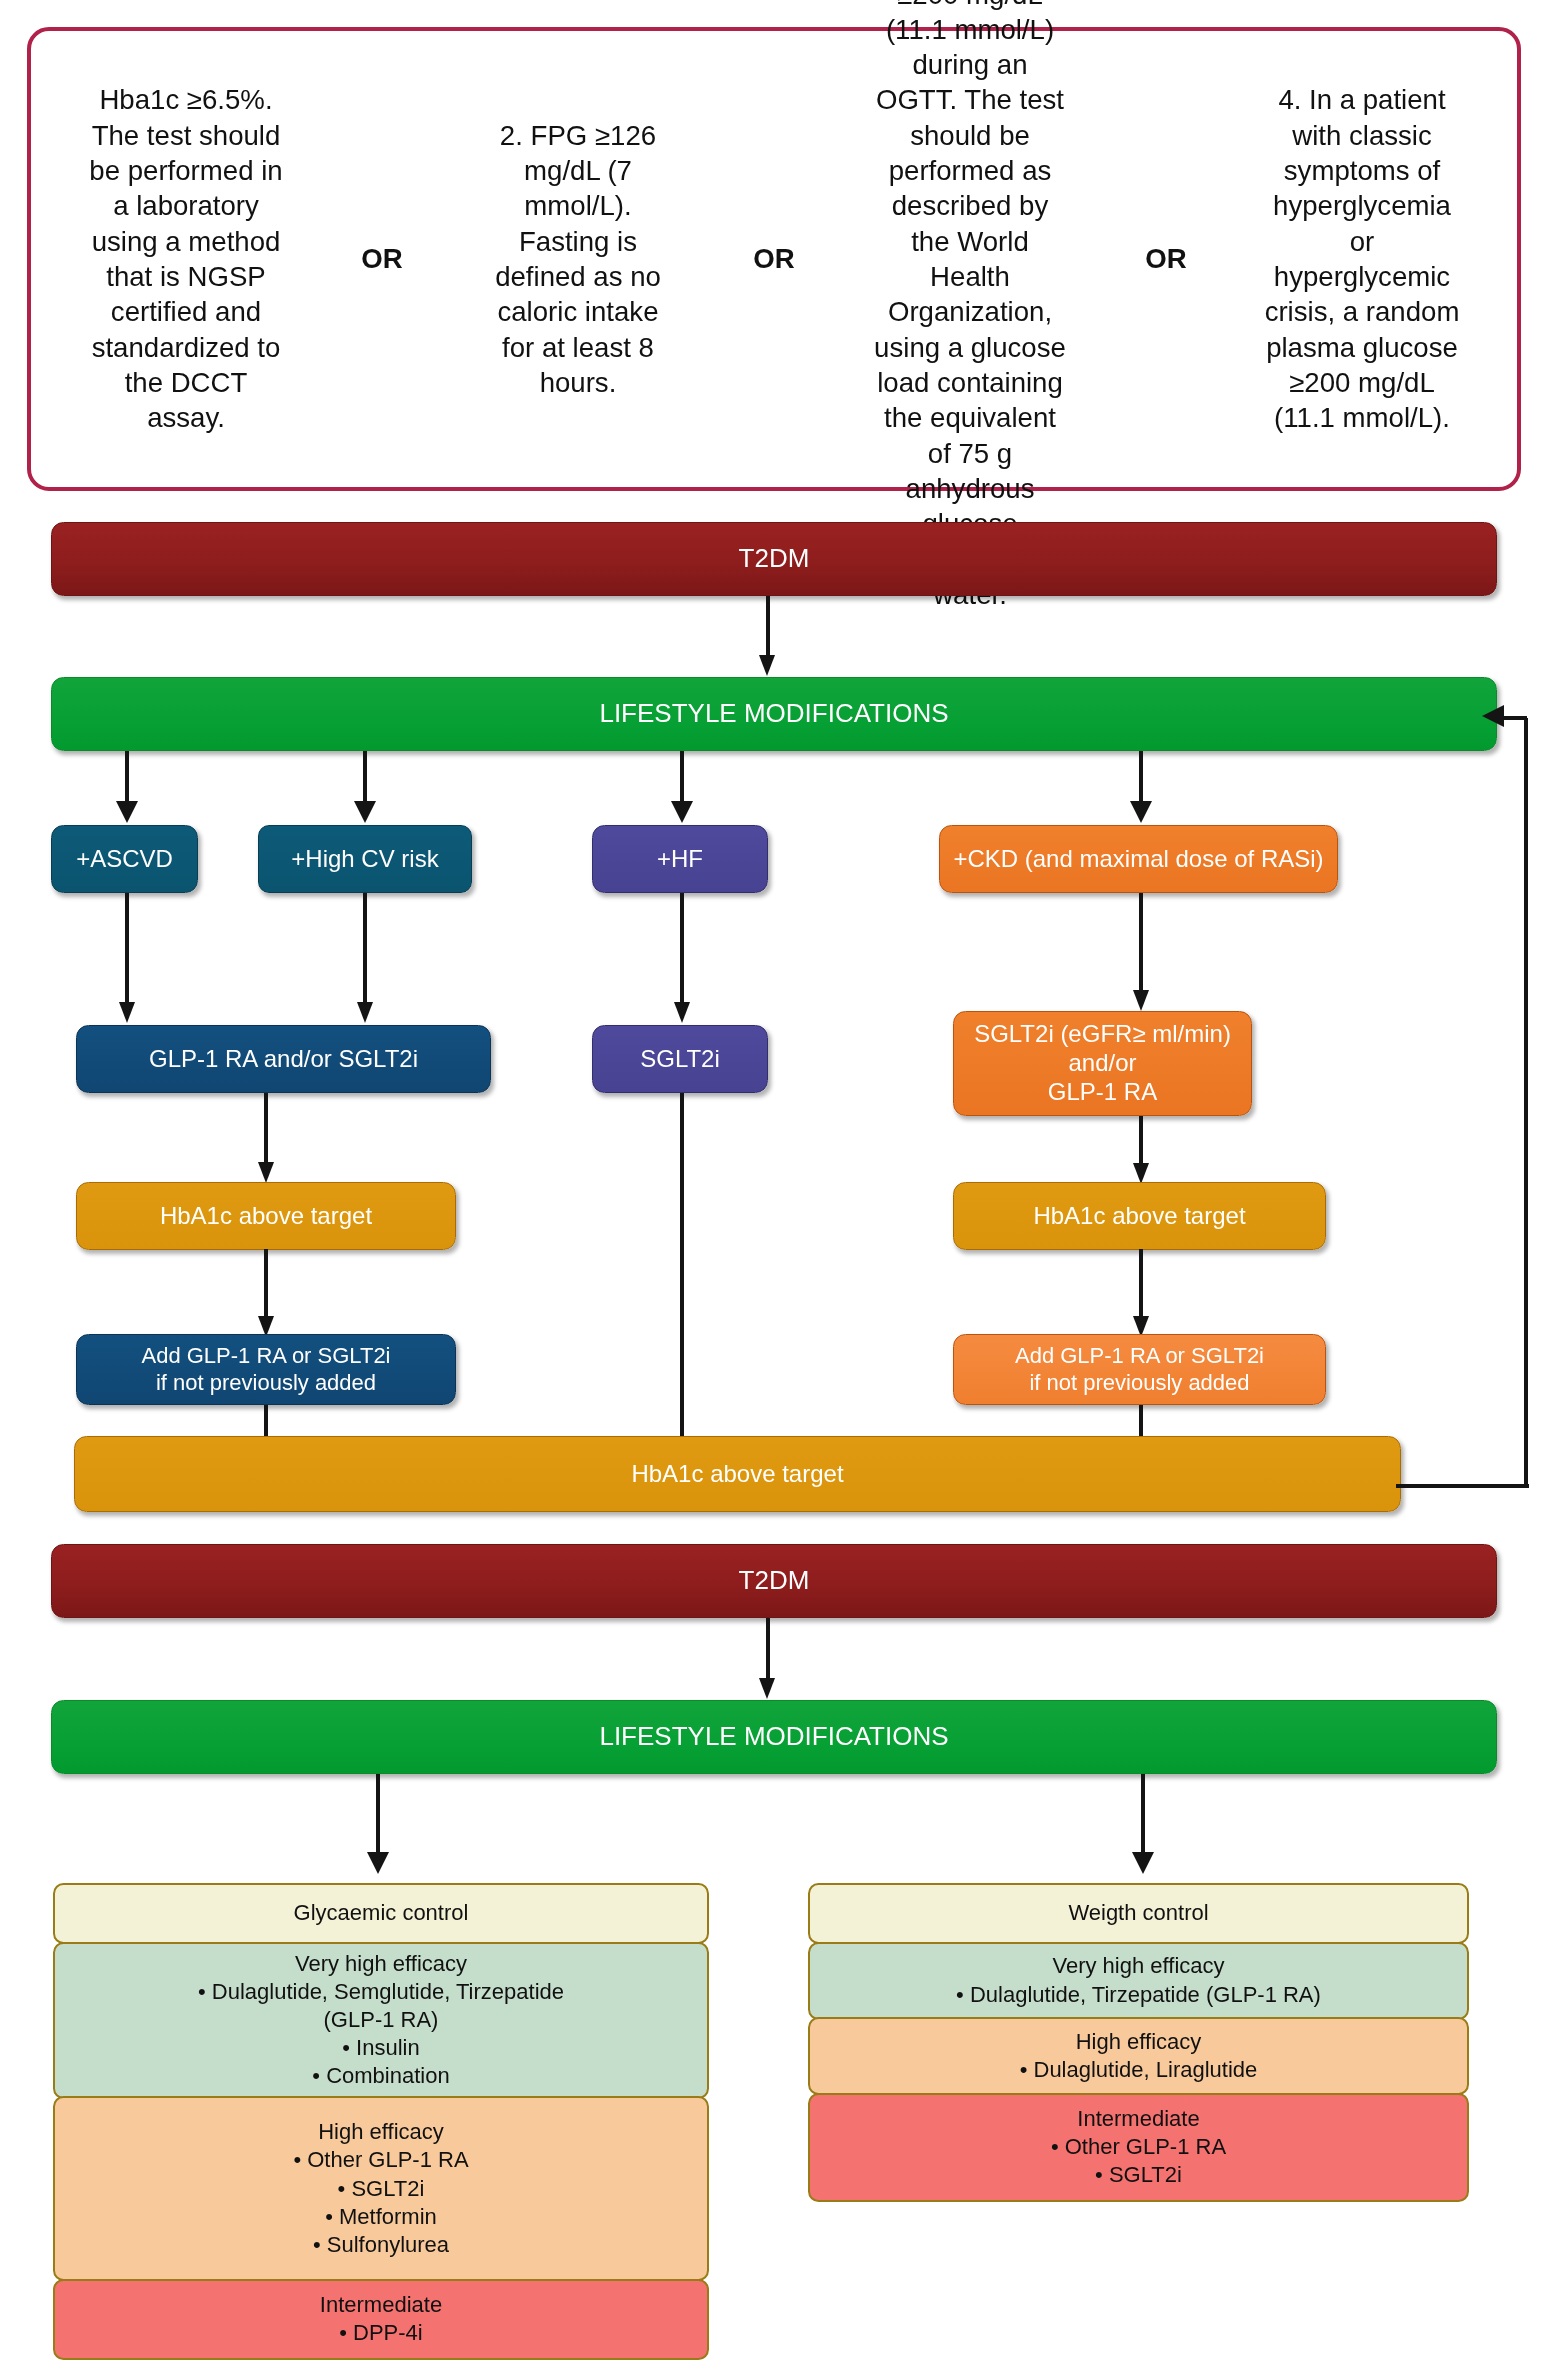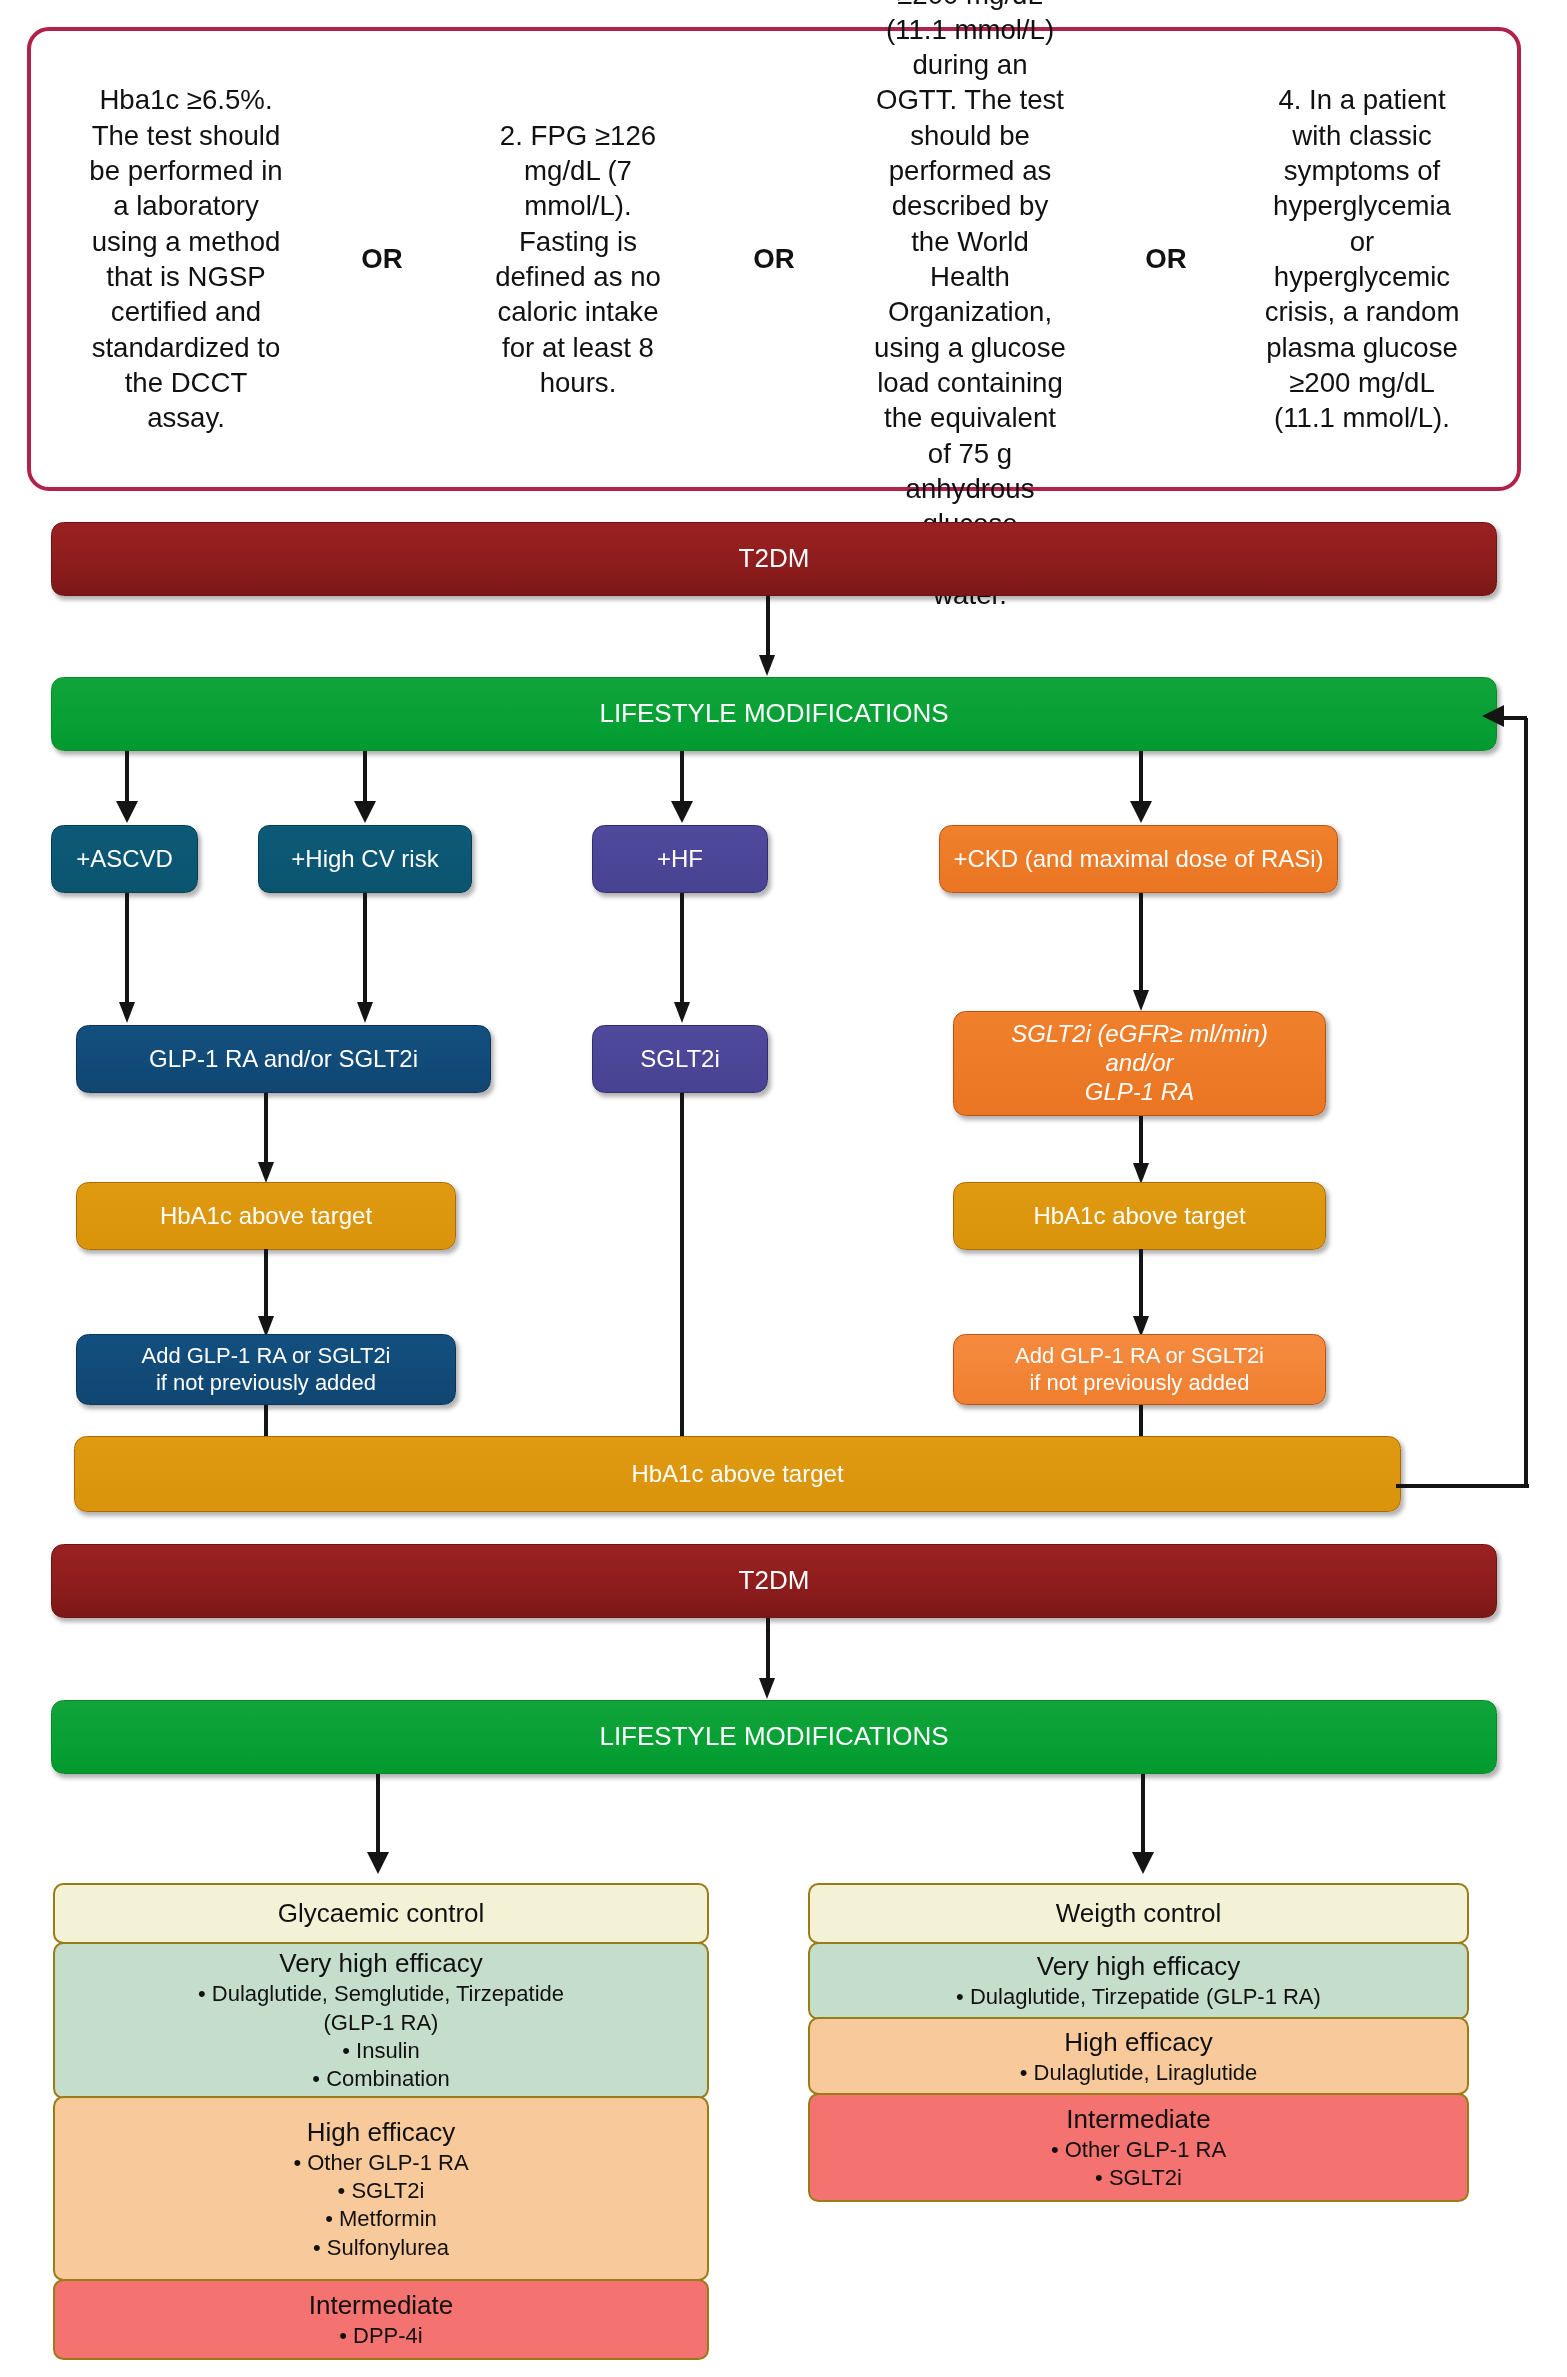--- a/index.html
+++ b/index.html
@@ -68,21 +68,21 @@
   .cell{
     box-sizing:border-box;border:2.4px solid #9a7c16;border-radius:10.5px;
     display:flex;flex-direction:column;align-items:center;justify-content:center;
     color:#111;text-align:center;font-size:22px;line-height:1.28;
     padding:4.8px 8.6px;margin-bottom:-2.4px;position:relative;
   }
   .cell.cream{background:#f3f2d6;}
   .cell.mint{background:#c5ddcb;}
   .cell.peach{background:#f8c99b;}
   .cell.salmon{background:#f4726f;}
-  .cell .hdr{font-size:26px;}
+  .cell .hdr{font-size:22px;}
   .cell .li{font-size:22px;}
 </style>
 </head>
 <body>
 
 <div class="canvas">
 
   <div class="criteria-box">
     <div class="criteria-line">Hba1c ≥6.5%. The test should be performed in a laboratory using a method that is NGSP certified and standardized to the DCCT assay.</div>
     <div class="criteria-or">OR</div>
@@ -140,21 +140,21 @@
 
   <div class="vline" style="left:1139px;top:893px;height:102px;"></div>
   <div class="arrowhead thin" style="left:1133px;top:990px;"></div>
 
   <div class="node n-navy" style="left:76px;top:1025px;width:415px;height:68px;">
     <span class="txt">GLP-1 RA and/or SGLT2i</span>
   </div>
   <div class="node n-purple" style="left:592px;top:1025px;width:176px;height:68px;">
     <span class="txt">SGLT2i</span>
   </div>
-  <div class="node n-orange" style="left:953px;top:1011px;width:373px;height:105px;font-style:italic;">
+  <div class="node n-orange" style="left:953px;top:1011px;width:299px;height:105px;">
     <span class="txt">SGLT2i (eGFR≥ ml/min)
 and/or
 GLP-1 RA</span>
   </div>
 
   <div class="vline" style="left:264px;top:1093px;height:74px;"></div>
   <div class="arrowhead thin" style="left:258px;top:1162px;"></div>
 
   <div class="vline" style="left:1139px;top:1116px;height:52px;"></div>
   <div class="arrowhead thin" style="left:1133px;top:1163px;"></div>

